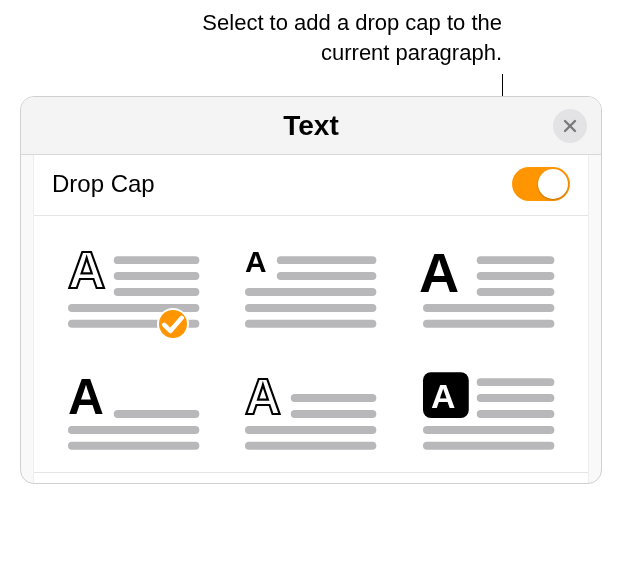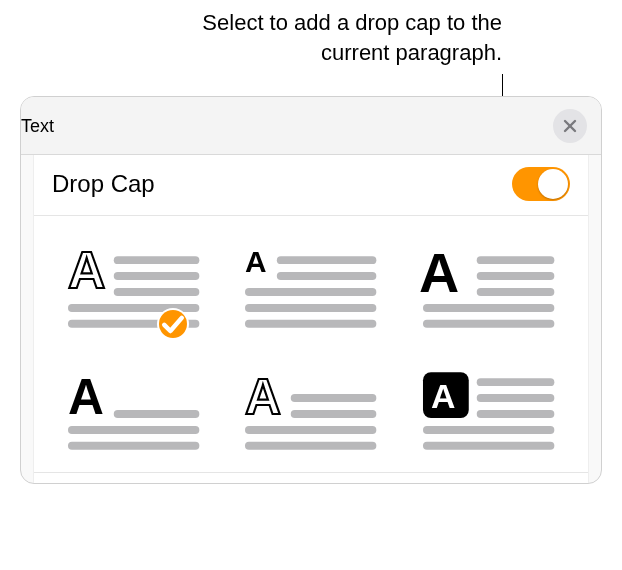--- a/index.html
+++ b/index.html
@@ -45,23 +45,23 @@
     bottom: 20px;
     border: 1px solid #d0d0d0;
     border-radius: 14px;
     background: #f9f9f9;
     overflow: hidden;
   }
   .panel-header {
     position: relative;
     height: 58px;
     line-height: 58px;
-    text-align: left;
-    font-size: 18px;
-    font-weight: 400;
+    text-align: center;
+    font-size: 28px;
+    font-weight: 700;
     color: #000;
     border-bottom: 1px solid #d9d9d9;
     background: #f4f4f4;
   }
   .close-btn {
     position: absolute;
     right: 14px;
     top: 12px;
     width: 34px;
     height: 34px;

